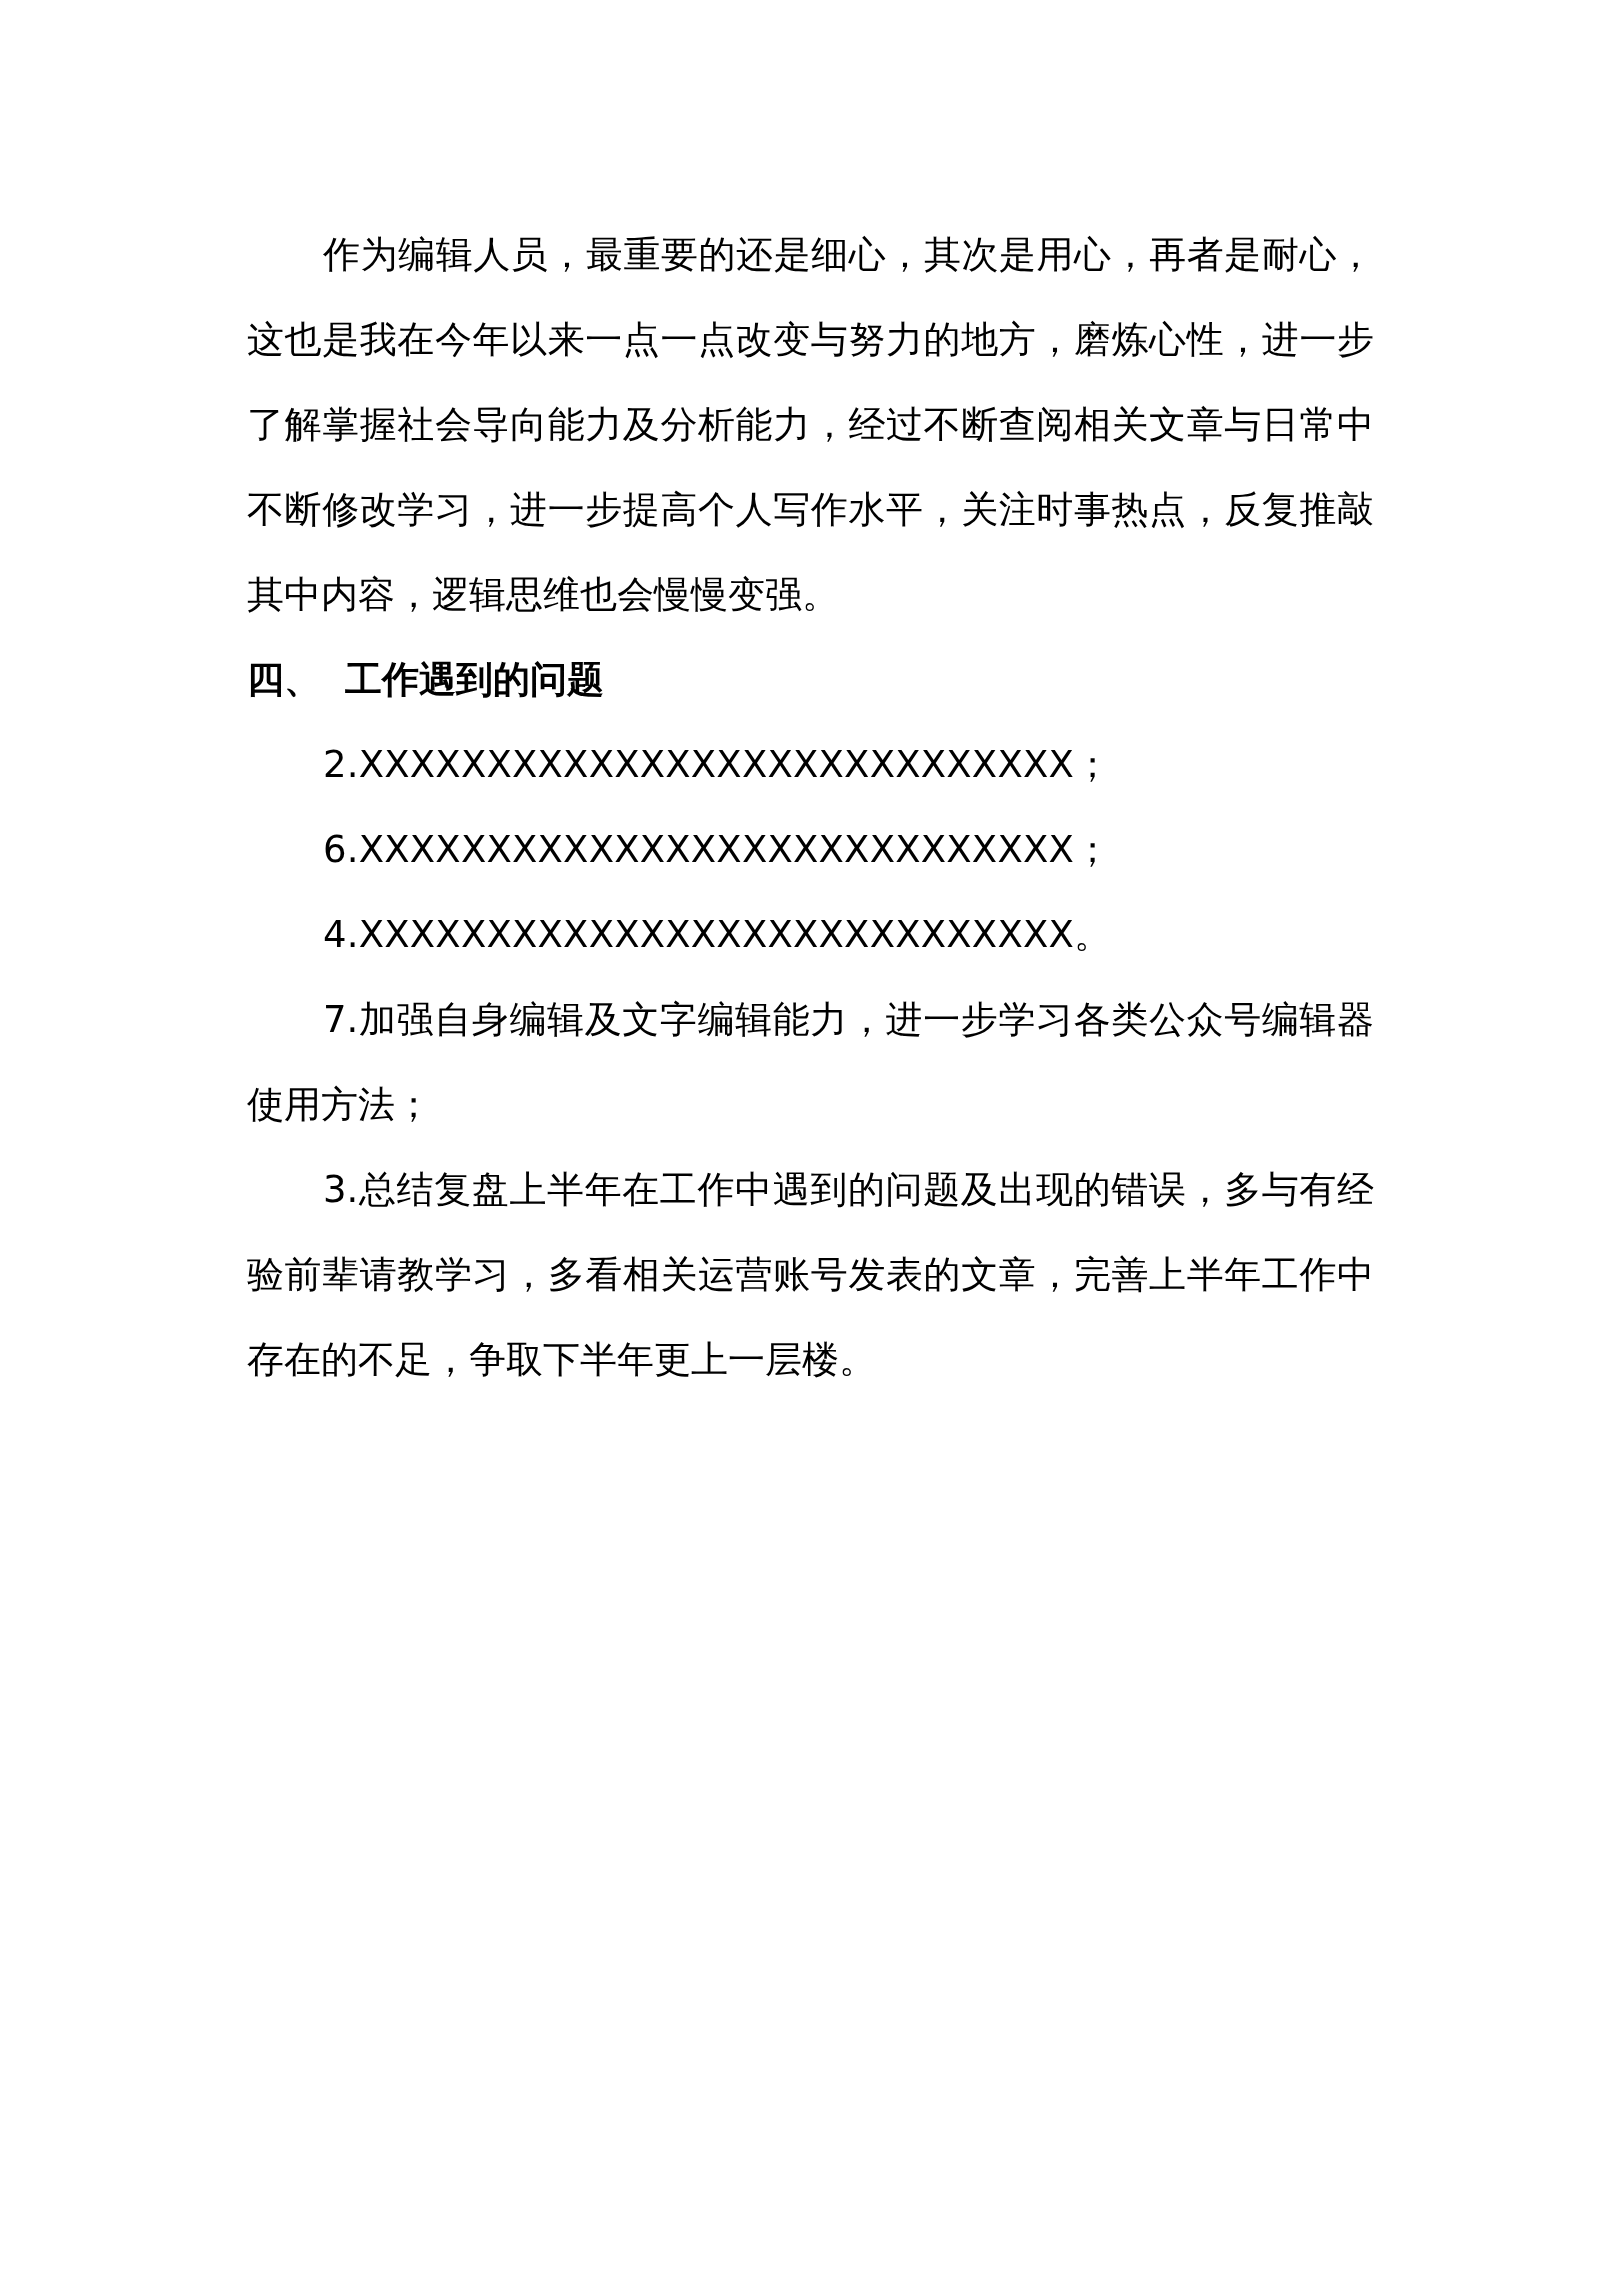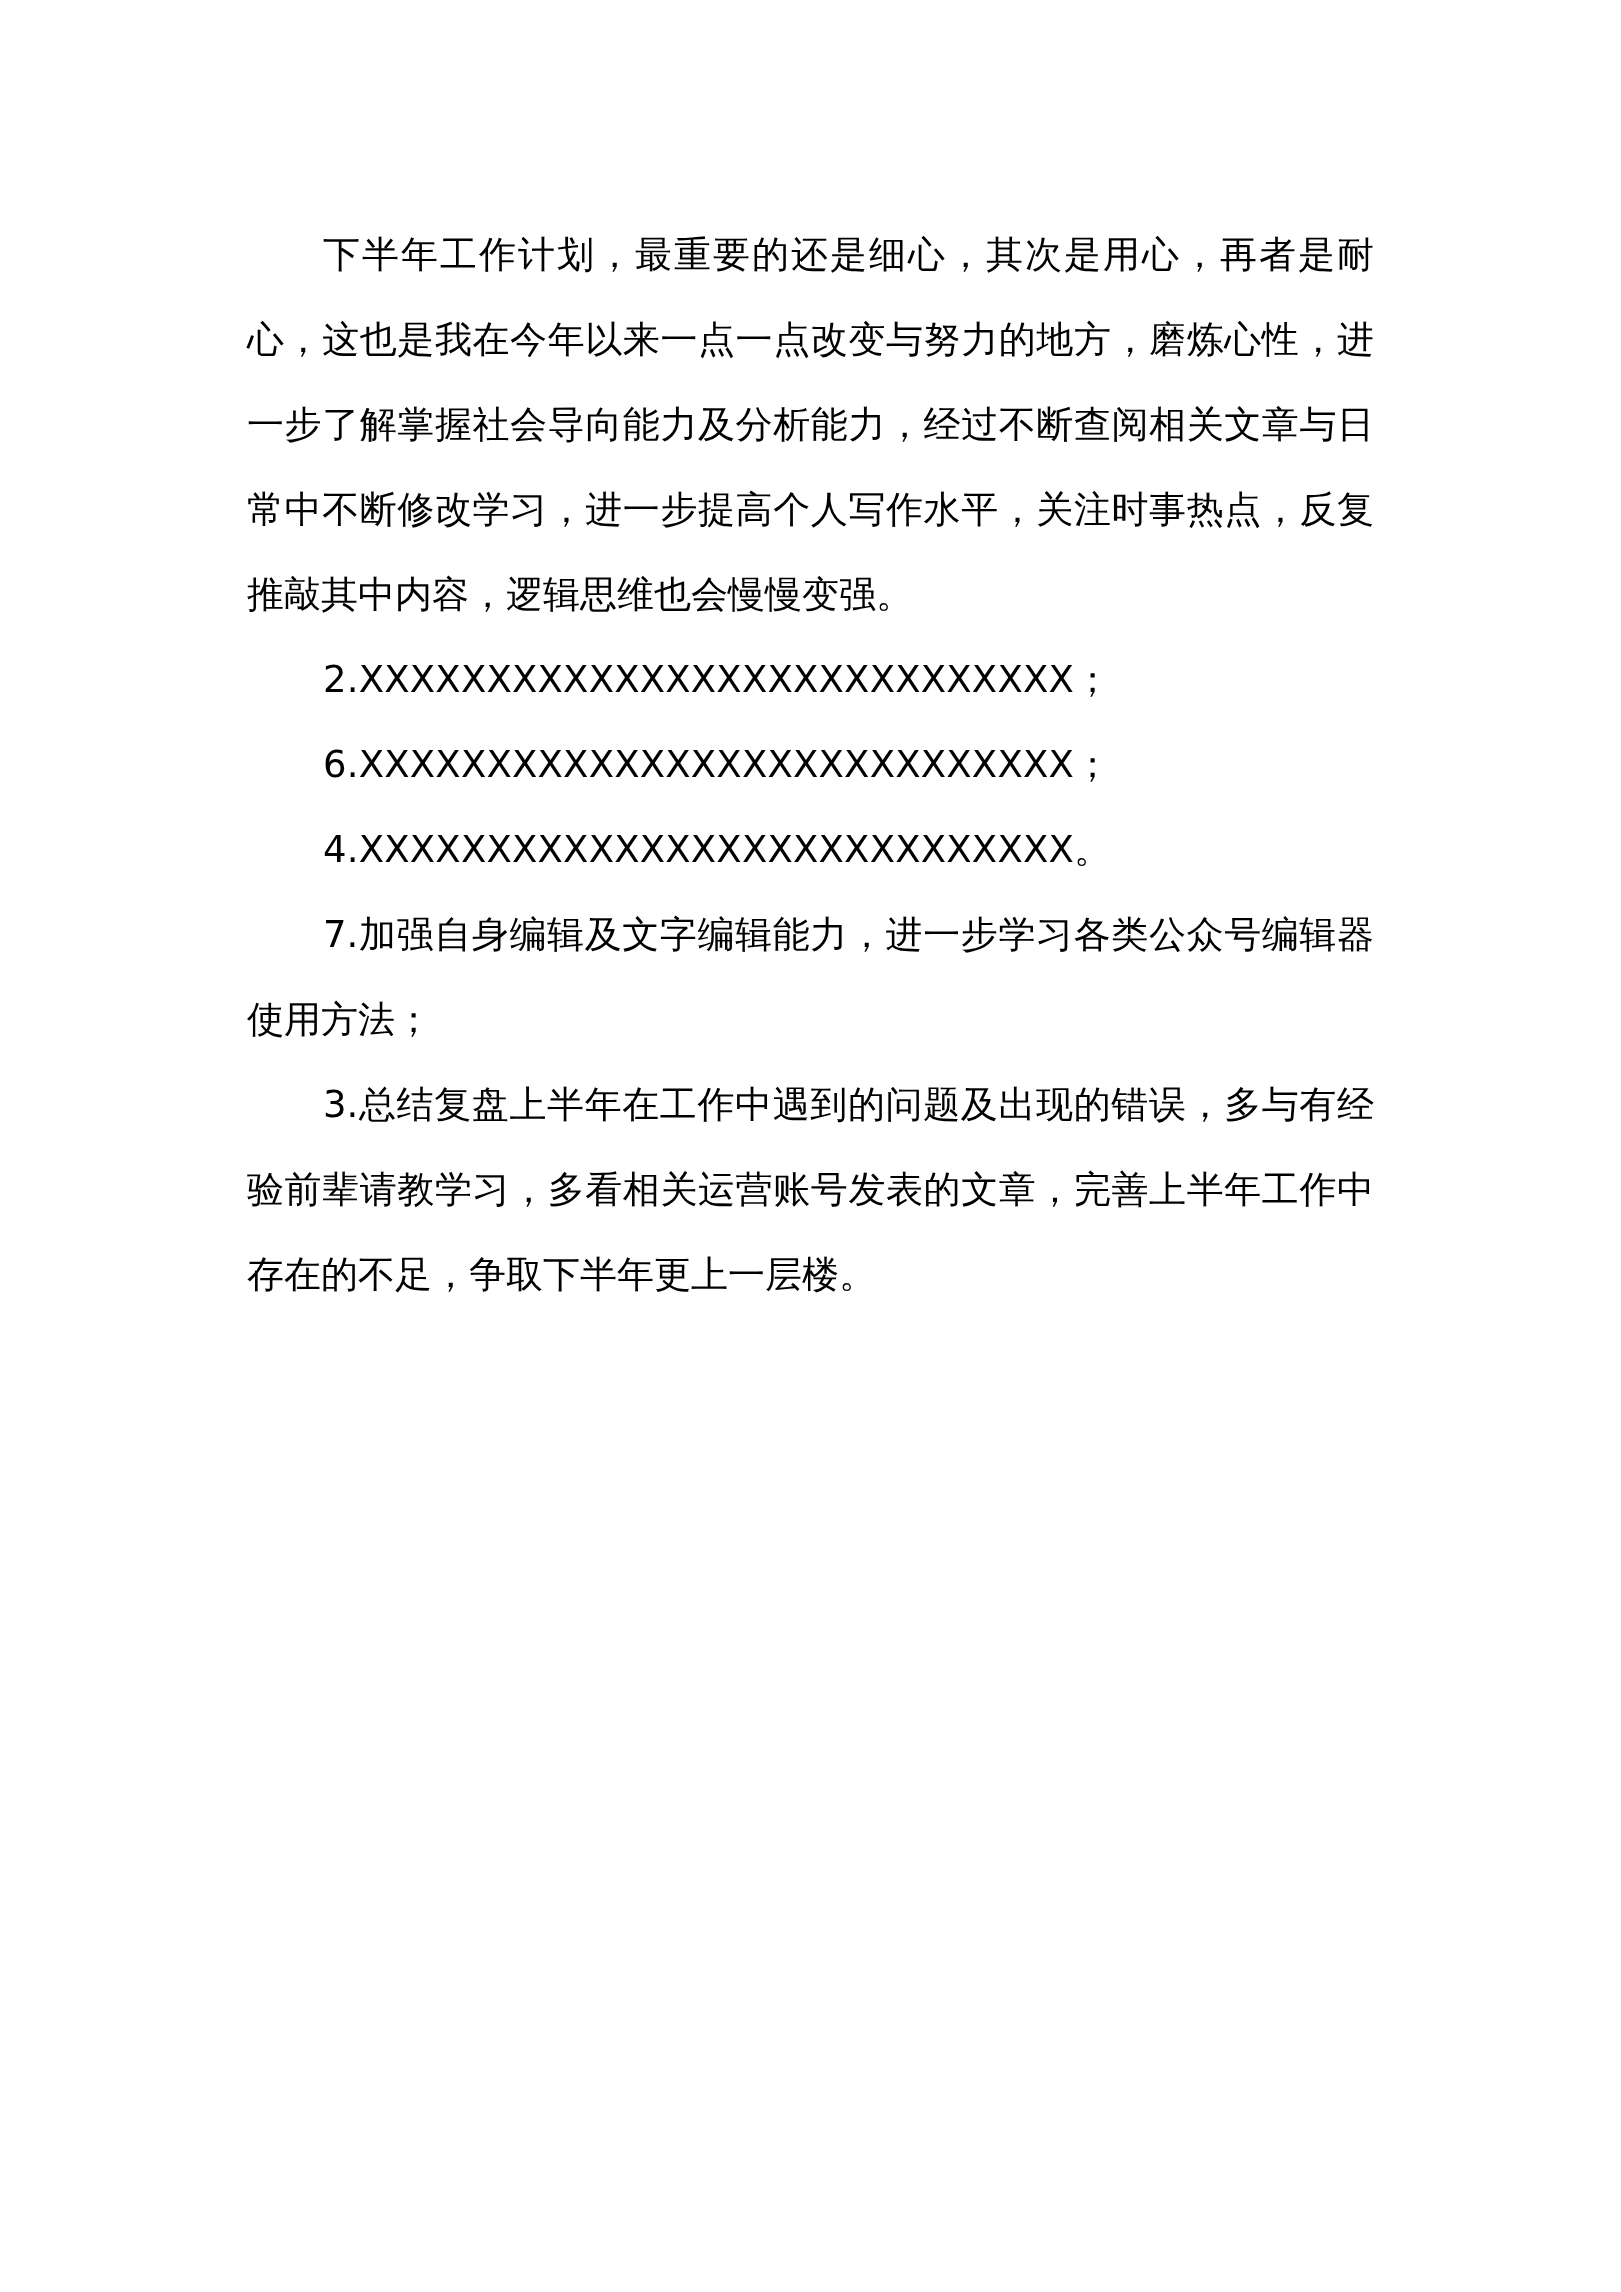--- a/index.html
+++ b/index.html
@@ -45,22 +45,23 @@
       padding-left: 76px;
       white-space: nowrap;
       letter-spacing: 0.2px;
     }
   </style>
 </head>
 <body>
 
 <div class="page">
 
-  <p class="para indent">下半年工作计划，最重要的还是细心，其次是用心，再者是耐心，这也是我在今年以来一点一点改变与努力的地方，磨炼心性，进一步了解掌握社会导向能力及分析能力，经过不断查阅相关文章与日常中不断修改学习，进一步提高个人写作水平，关注时事热点，反复推敲其中内容，逻辑思维也会慢慢变强。</p>
+  <p class="para indent">作为编辑人员，最重要的还是细心，其次是用心，再者是耐心，这也是我在今年以来一点一点改变与努力的地方，磨炼心性，进一步了解掌握社会导向能力及分析能力，经过不断查阅相关文章与日常中不断修改学习，进一步提高个人写作水平，关注时事热点，反复推敲其中内容，逻辑思维也会慢慢变强。</p>
 
+  <div class="heading"><span class="num">四、</span><span>工作遇到的问题</span></div>
 
   <p class="list-item">2.XXXXXXXXXXXXXXXXXXXXXXXXXXXX；</p>
   <p class="list-item">6.XXXXXXXXXXXXXXXXXXXXXXXXXXXX；</p>
   <p class="list-item">4.XXXXXXXXXXXXXXXXXXXXXXXXXXXX。</p>
 
 
   <p class="para indent">7.加强自身编辑及文字编辑能力，进一步学习各类公众号编辑器使用方法；</p>
   <p class="para indent">3.总结复盘上半年在工作中遇到的问题及出现的错误，多与有经验前辈请教学习，多看相关运营账号发表的文章，完善上半年工作中存在的不足，争取下半年更上一层楼。</p>
 
 </div>

